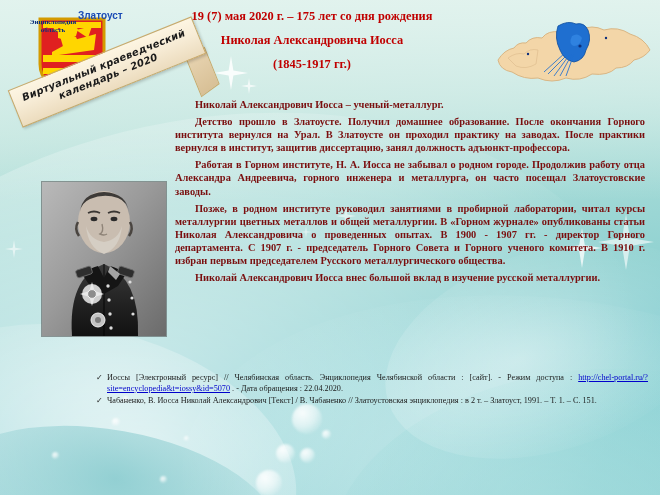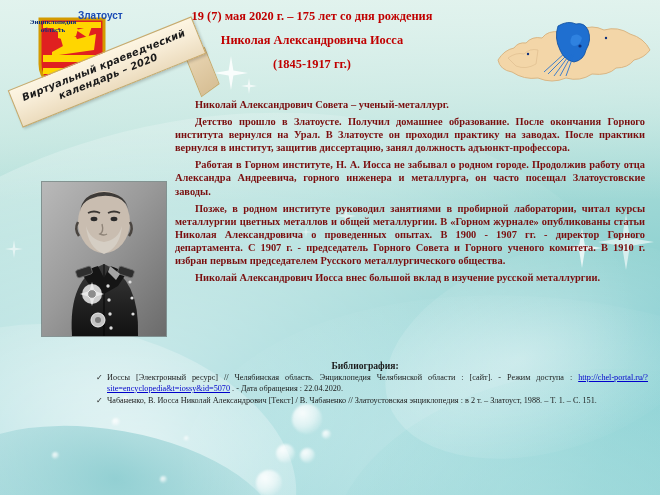--- a/index.html
+++ b/index.html
@@ -381,33 +381,32 @@
       </g>
       <g transform="translate(56,138)">
         <circle cx="0" cy="0" r="7" fill="#c4c4c4" stroke="#efefef" stroke-width="1"></circle>
         <circle cx="0" cy="0" r="3" fill="#7d7d7d"></circle>
       </g>
       <path d="M68 84 L78 92 L74 98 L66 90 Z" fill="#bdbdbd" opacity="0.85"></path>
     </svg>
   </div>
 
   <div class="body-text">
-    <p>Николай Александрович Совета – ученый-металлург.</p>
+    <p>Николай Александрович Иосса – ученый-металлург.</p>
     <p>Детство прошло в Златоусте. Получил домашнее образование. После окончания Горного института вернулся на Урал. В Златоусте он проходил практику на заводах. После практики вернулся в институт, защитив диссертацию, занял должность адъюнкт-профессора.</p>
     <p>Работая в Горном институте, Н. А. Иосса не забывал о родном городе. Продолжив работу отца Александра Андреевича, горного инженера и металлурга, он часто посещал Златоустовские заводы.</p>
     <p>Позже, в родном институте руководил занятиями в пробирной лаборатории, читал курсы металлургии цветных металлов и общей металлургии. В «Горном журнале» опубликованы статьи Николая Александровича о проведенных опытах. В 1900 - 1907 гг. - директор Горного департамента. С 1907 г. - председатель Горного Совета и Горного ученого комитета. В 1910 г. избран первым председателем Русского металлургического общества.</p>
     <p>Николай Александрович Иосса внес большой вклад в изучение русской металлургии.</p>
   </div>
 
-  <div class="biblio-heading">Библиография:</div>
 
   <div class="biblio-list">
     <div class="biblio-item">
       <span class="biblio-check">✓</span>
       <span>Иоссы [Электронный ресурс] // Челябинская область. Энциклопедия Челябинской области : [сайт]. - Режим доступа : </span><a class="biblio-link" href="#">http://chel-portal.ru/?site=encyclopedia&amp;t=iossy&amp;id=5070</a><span> . - Дата обращения : 22.04.2020.</span>
     </div>
     <div class="biblio-item">
       <span class="biblio-check">✓</span>
-      <span>Чабаненко, В. Иосса Николай Александрович [Текст] / В. Чабаненко // Златоустовская энциклопедия : в 2 т. – Златоуст, 1988. – Т. 1. – С. 151.</span>
+      <span>Чабаненко, В. Иосса Николай Александрович [Текст] / В. Чабаненко // Златоустовская энциклопедия : в 2 т. – Златоуст, 1991. – Т. 1. – С. 151.</span>
     </div>
   </div>
 
 </div>
 
 </body></html>

